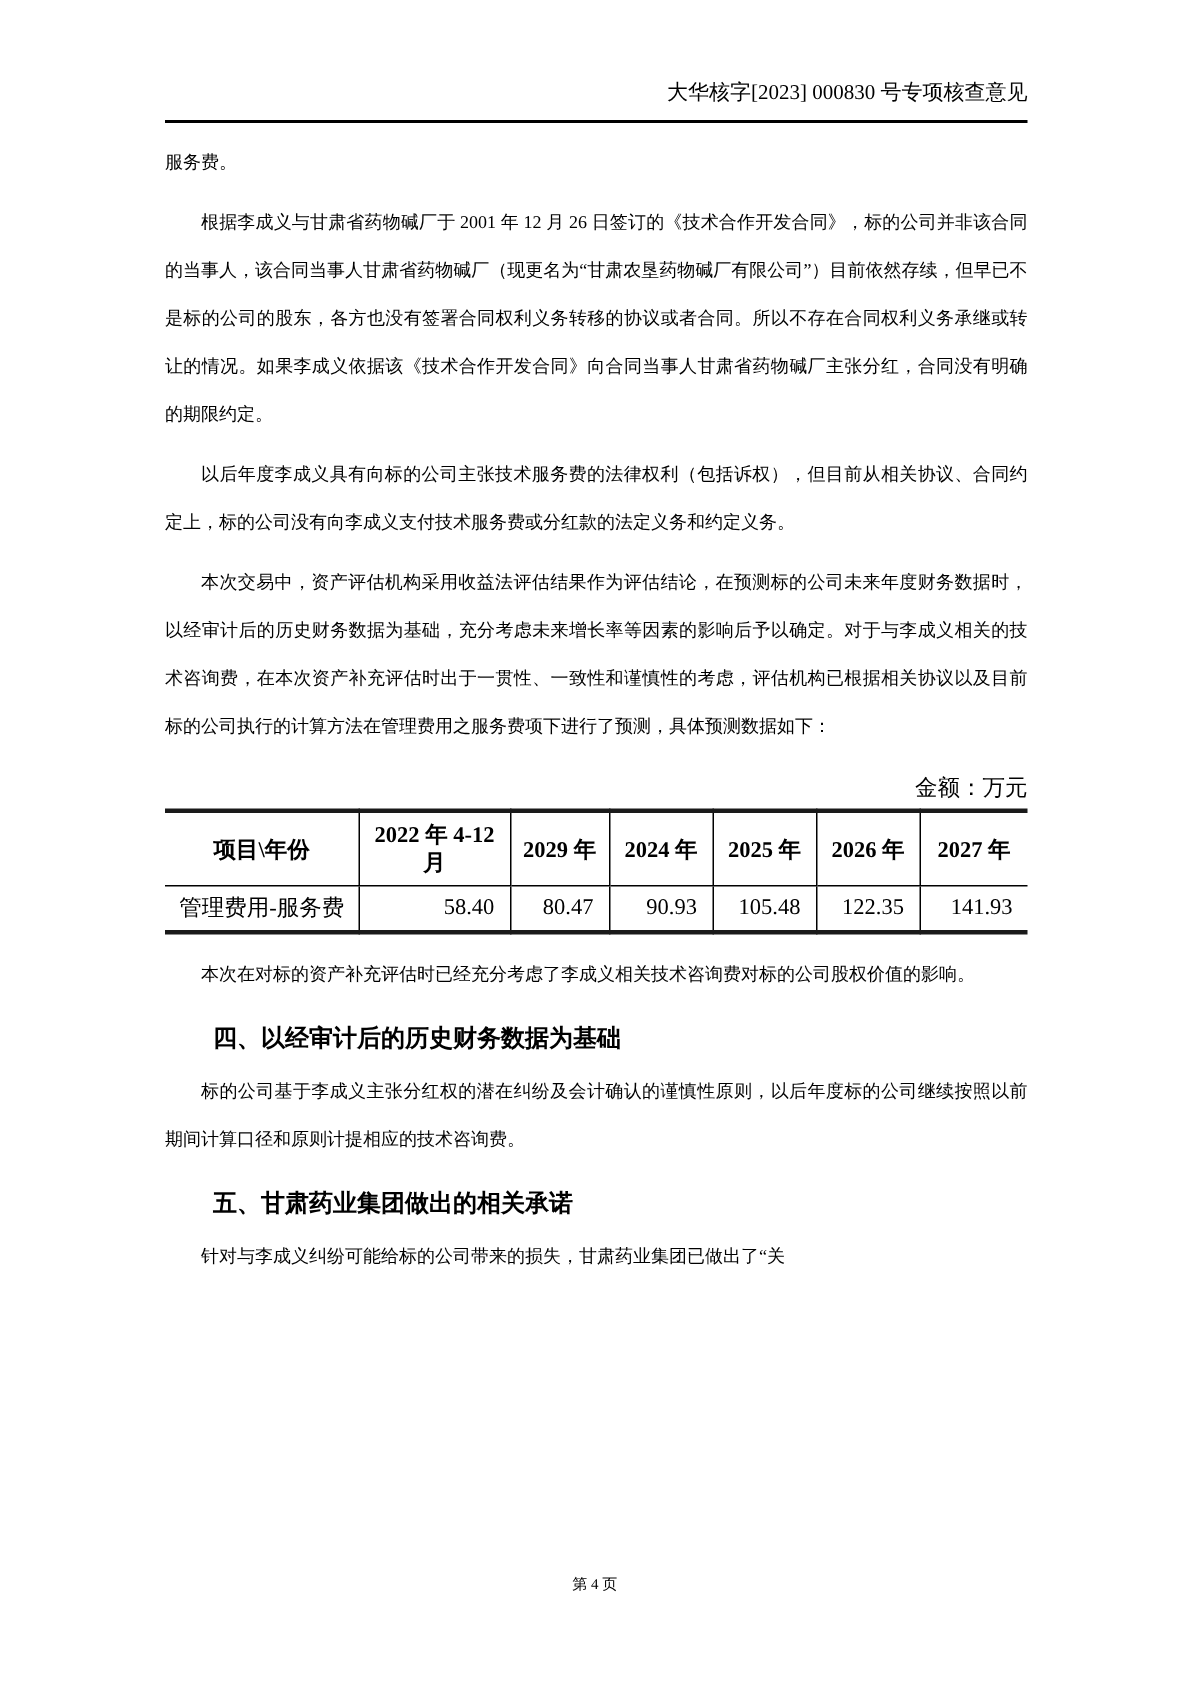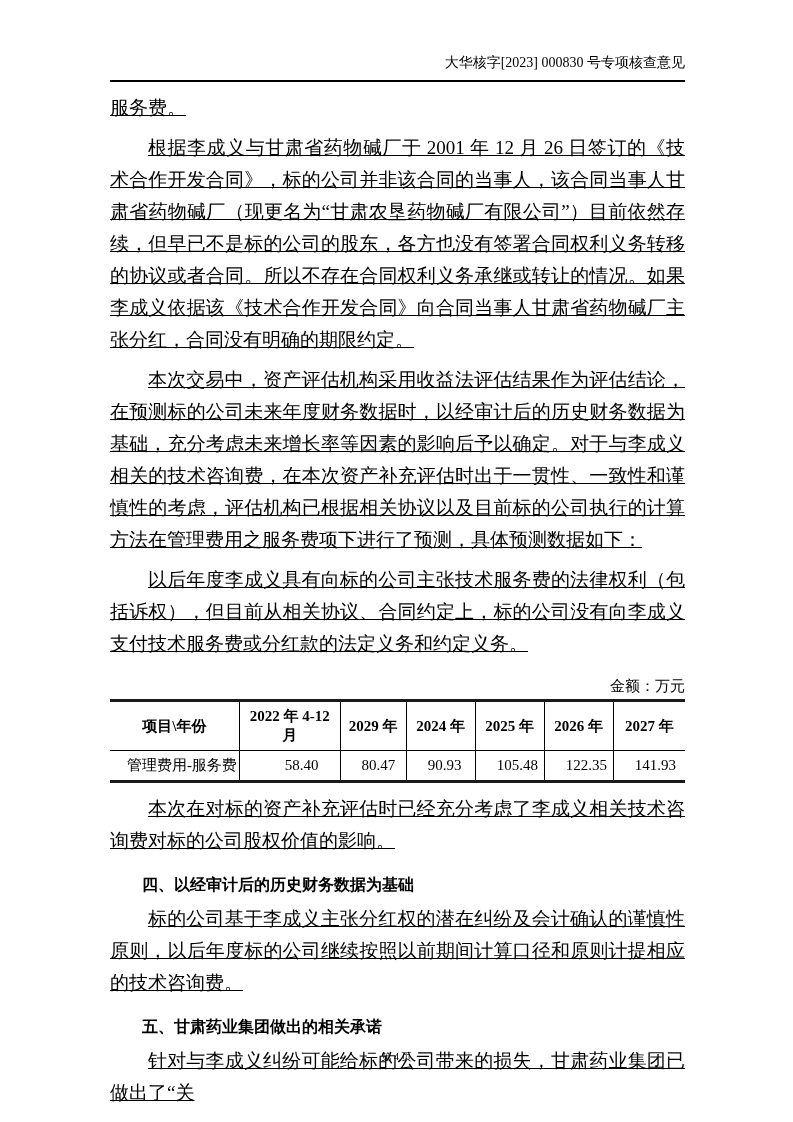--- a/index.html
+++ b/index.html
@@ -17,27 +17,26 @@
     background: #ffffff;
   }
   .doc-header {
     text-align: right;
     font-size: 14px;
     line-height: 18px;
     padding-bottom: 8px;
     border-bottom: 2px solid #000;
   }
   .para {
-    font-size: 19px;
+    font-size: 12px;
     line-height: 32px;
     text-align: justify;
     text-justify: inter-ideograph;
     text-indent: 2em;
     margin: 8px 0 0 0;
-    text-decoration: underline;
   }
   .para.no-indent { text-indent: 0; }
   .para.mt10 { margin-top: 10px; }
   .section-heading {
     font-family: "Liberation Sans", "DejaVu Sans", sans-serif;
     font-weight: bold;
     font-size: 16px;
     line-height: 32px;
     text-indent: 2em;
     margin: 12px 0 0 0;
@@ -61,25 +60,25 @@
     font-size: 15px;
     font-weight: bold;
     text-align: center;
     padding: 5px 2px;
     border-bottom: 1px solid #000;
     font-family: "Liberation Serif", "DejaVu Serif", serif;
   }
   .forecast-table td {
     font-size: 15px;
     text-align: right;
-    padding: 5px 21px;
+    padding: 5px 10px;
   }
   .forecast-table th + th,
   .forecast-table td + td { border-left: 1px solid #000; }
-  .forecast-table td.rowlabel { padding: 5px 2px; }
+  .forecast-table td.rowlabel { text-align: center; padding: 5px 2px; }
   .page-footer {
     position: absolute;
     left: 0; right: 0;
     bottom: 56px;
     text-align: center;
     font-size: 10px;
     line-height: 18px;
   }
 </style>
 </head>
@@ -89,23 +88,23 @@
 
   <div class="doc-header">
     <span>大华核字[2023] 000830 号专项核查意见</span>
   </div>
 
   <p class="para no-indent mt10">服务费。</p>
 
   <p class="para">根据李成义与甘肃省药物碱厂于 2001 年 12 月 26 日签订的《技术合作开发合同》，标的公司并非该合同的当事人，该合同当事人甘肃省药物碱厂（现更名为“甘肃农垦药物碱厂有限公司”）目前依然存续，但早已不是标的公司的股东，各方也没有签署合同权利义务转移的协议或者合同。所以不存在合同权利义务承继或转让的情况。如果李成义依据该《技术合作开发合同》向合同当事人甘肃省药物碱厂主张分红，合同没有明确的期限约定。</p>
 
 
+  <p class="para">以后年度李成义具有向标的公司主张技术服务费的法律权利（包括诉权），但目前从相关协议、合同约定上，标的公司没有向李成义支付技术服务费或分红款的法定义务和约定义务。</p>
+
   <p class="para">本次交易中，资产评估机构采用收益法评估结果作为评估结论，在预测标的公司未来年度财务数据时，以经审计后的历史财务数据为基础，充分考虑未来增长率等因素的影响后予以确定。对于与李成义相关的技术咨询费，在本次资产补充评估时出于一贯性、一致性和谨慎性的考虑，评估机构已根据相关协议以及目前标的公司执行的计算方法在管理费用之服务费项下进行了预测，具体预测数据如下：</p>
-
-  <p class="para">以后年度李成义具有向标的公司主张技术服务费的法律权利（包括诉权），但目前从相关协议、合同约定上，标的公司没有向李成义支付技术服务费或分红款的法定义务和约定义务。</p>
 
   <div class="unit-line">金额：万元</div>
 
   <table class="forecast-table">
     <colgroup>
       <col style="width:22.5%">
       <col style="width:17.5%">
       <col style="width:11.5%">
       <col style="width:12%">
       <col style="width:12%">

